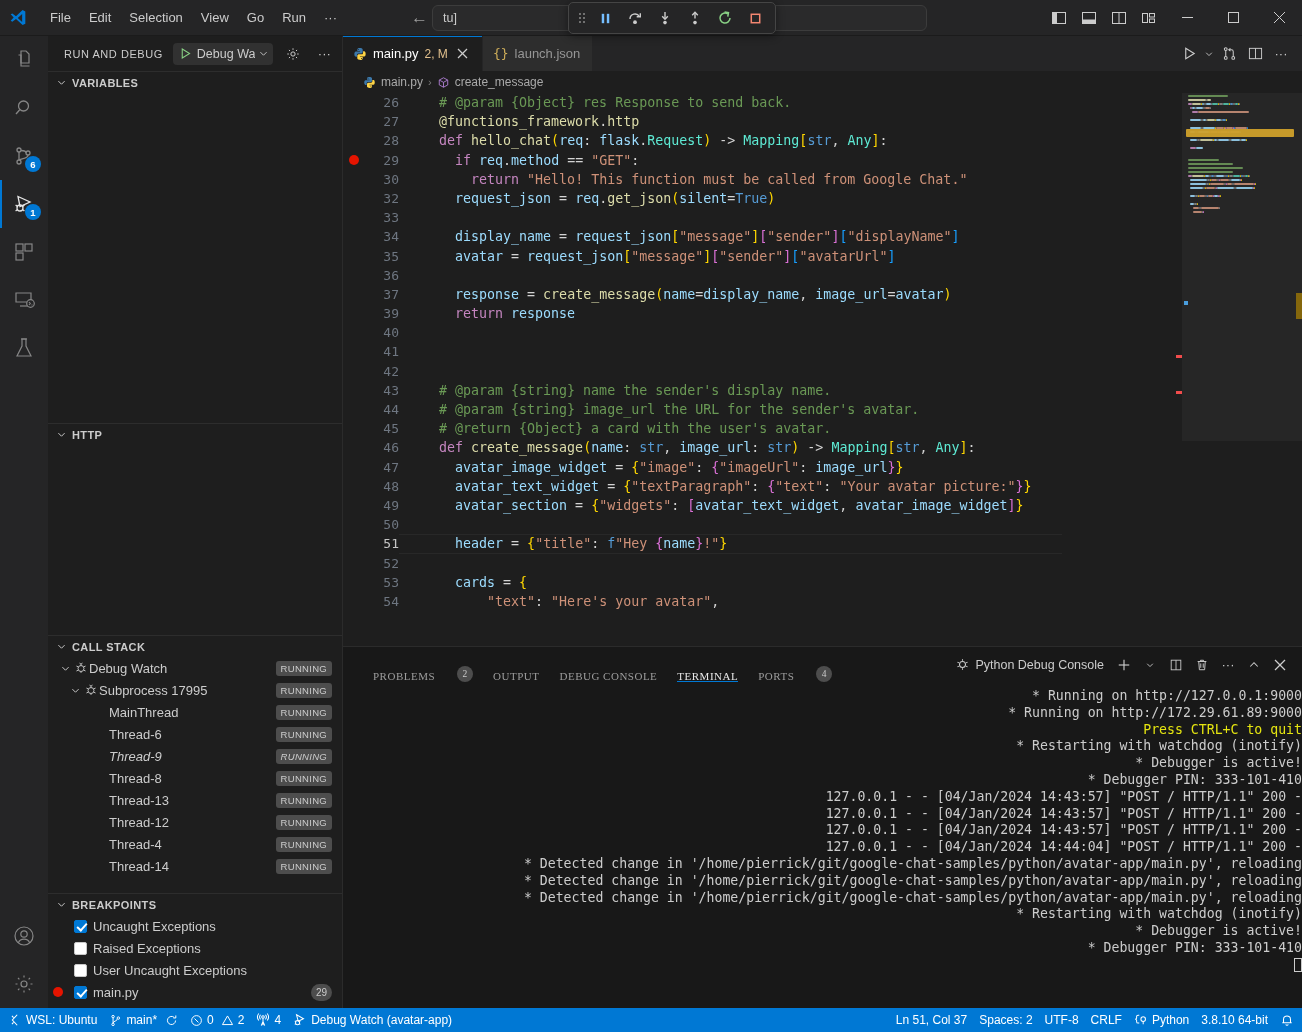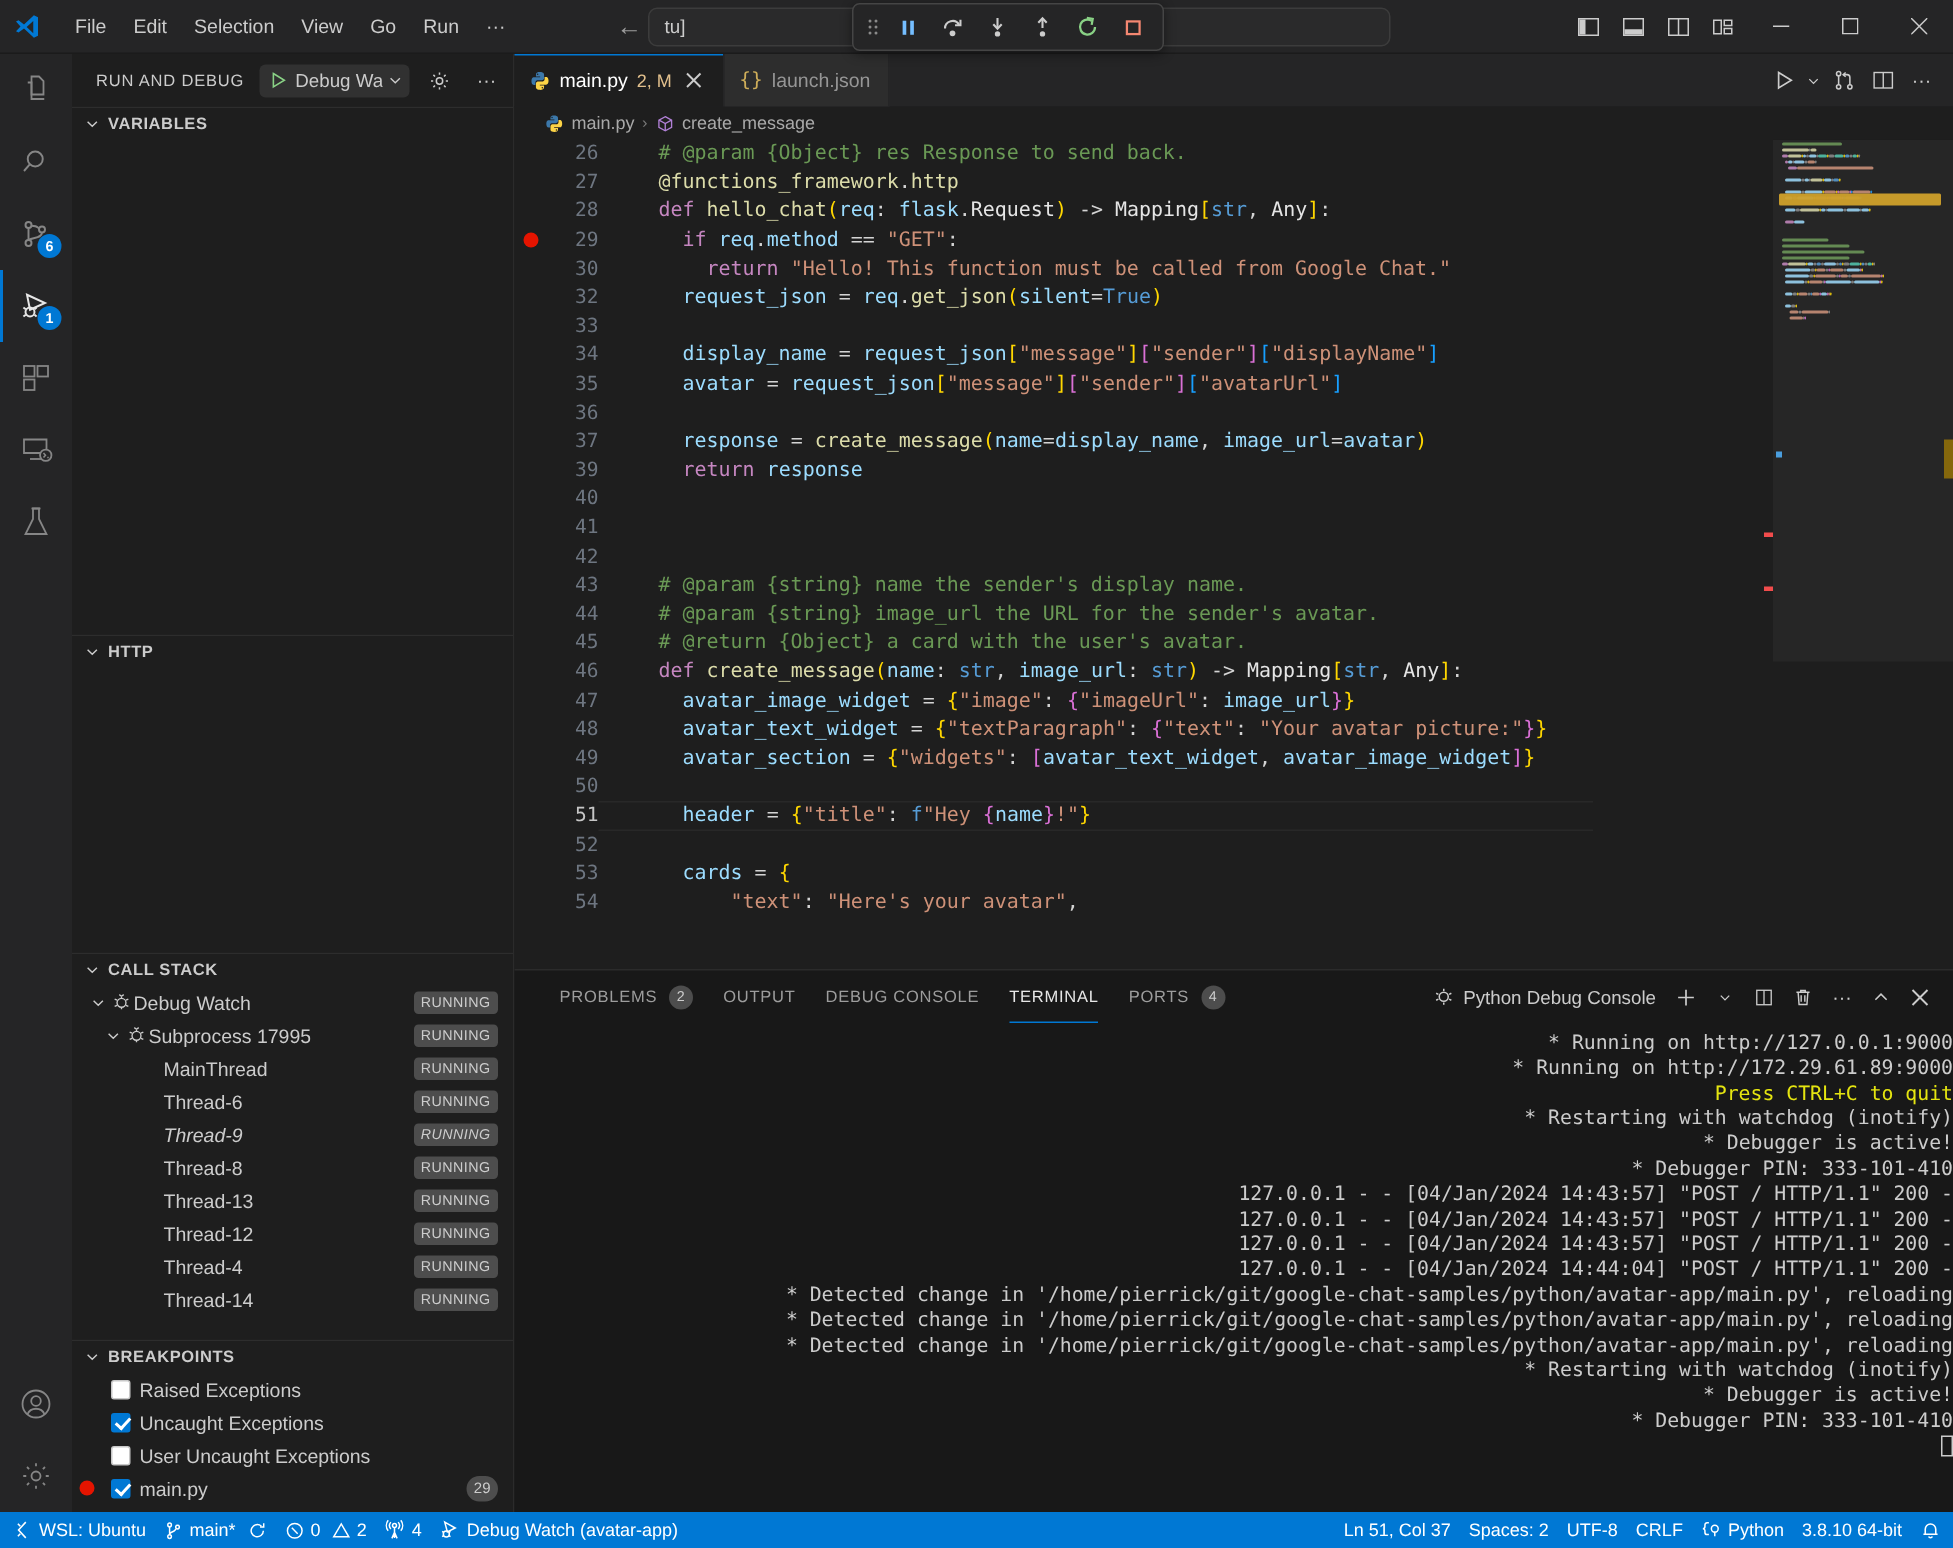--- a/index.html
+++ b/index.html
@@ -182,21 +182,21 @@
     border-top: 1px solid #282828; border-bottom: 1px solid #282828; pointer-events: none;
   }
 
   
   .t-com { color: #6a9955; }
   .t-kw  { color: #c586c0; }
   .t-def { color: #569cd6; }
   .t-fn  { color: #dcdcaa; }
   .t-var { color: #9cdcfe; }
   .t-str { color: #ce9178; }
-  .t-cls { color: #e5e5e5; }
+  .t-cls { color: #5eead4; }
   .t-op  { color: #d4d4d4; }
   .t-br1 { color: #ffd700; }
   .t-br2 { color: #da70d6; }
   .t-br3 { color: #179fff; }
   .t-dec { color: #dcdcaa; }
 
   
   .minimap { width: 120px; flex: 0 0 120px; position: relative; background: #1e1e1e; overflow: hidden; }
   .mm-line { position: absolute; height: 2px; border-radius: 1px; }
   .mm-slider { position: absolute; left: 0; right: 0; background: #ffffff0a; }
@@ -205,22 +205,22 @@
   .scrollbar-v {
     position: absolute; right: 0; width: 10px; background: transparent;
   }
   .sb-thumb { position: absolute; right: 0; width: 10px; background: #4f4f4f66; }
   .deco-mark { position: absolute; right: 0; width: 6px; height: 3px; }
 
   
   .panel { height: 362px; flex: 0 0 362px; background: #181818; display: flex; flex-direction: column; border-top: 1px solid #2b2b2b; }
   .panel-tabs { height: 35px; flex: 0 0 35px; display: flex; align-items: center; padding-left: 20px; gap: 0; }
   .ptab {
-    display: flex; align-items: center; gap: 8px; padding: 0 10px; height: 35px;
-    font-size: 11px; letter-spacing: .5px; color: #9d9d9d; text-transform: uppercase; position: relative;
+    display: flex; align-items: flex-end; gap: 22px; padding: 0 10px; height: 35px;
+    font-size: 11px; letter-spacing: .5px; color: #9d9d9d; text-transform: uppercase; position: relative; font-family: Liberation Serif, serif;
   }
   .ptab.active { color: #e7e7e7; }
   .ptab.active::after {
     content: ""; position: absolute; left: 10px; right: 10px; bottom: 0; height: 1px; background: #0078d4;
   }
   .pcount {
     background: #4d4d4d; color: #cccccc; border-radius: 9px; font-size: 9.5px;
     min-width: 16px; height: 16px; display: flex; align-items: center; justify-content: center; padding: 0 4px;
   }
   .panel-actions { margin-left: auto; display: flex; align-items: center; gap: 2px; padding-right: 10px; }
@@ -584,27 +584,27 @@
           <span class="twisty">
             <svg width="11" height="11" viewBox="0 0 16 16">
                 <path d="M3.5 6 8 10.5 12.5 6" fill="none" stroke="#cccccc" stroke-width="1.4"></path>
               </svg>
           </span>
           <span>BREAKPOINTS</span>
         </div>
         <div id="breakpoint-rows">
             <div class="bp-row">
               <span class="bp-dot"></span>
+              <span class="cbox checked"></span>
+              <span>Uncaught Exceptions</span>
+            </div>
+            <div class="bp-row">
+              <span class="bp-dot"></span>
               <span class="cbox"></span>
               <span>Raised Exceptions</span>
-            </div>
-            <div class="bp-row">
-              <span class="bp-dot"></span>
-              <span class="cbox checked"></span>
-              <span>Uncaught Exceptions</span>
             </div>
             <div class="bp-row">
               <span class="bp-dot"></span>
               <span class="cbox"></span>
               <span>User Uncaught Exceptions</span>
             </div>
             <div class="bp-row">
               <span class="bp-dot">
                 <span style="width:10px;height:10px;border-radius:50%;background:#e51400;display:block"></span>
               </span>

